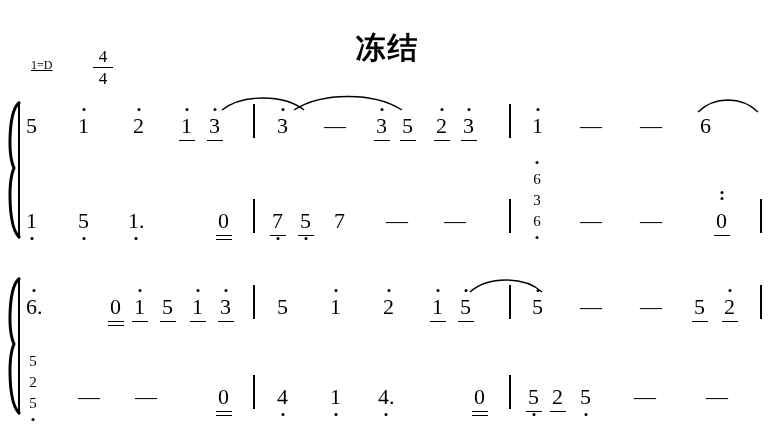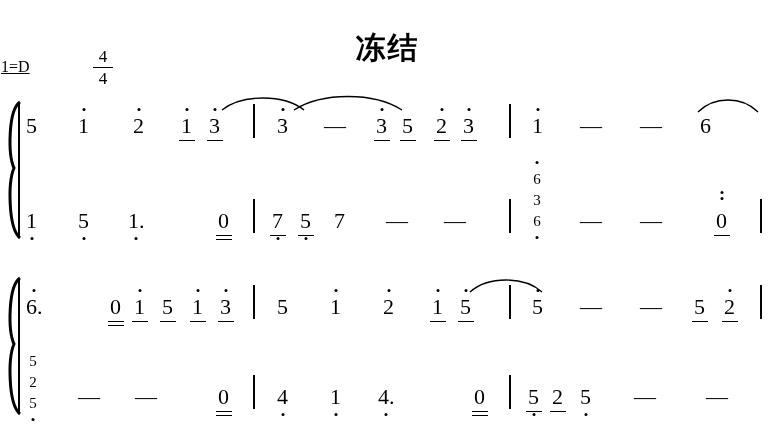--- a/index.html
+++ b/index.html
@@ -22,24 +22,24 @@
     top: 28px;
     width: 775px;
     text-align: center;
     font-family: "Liberation Sans", sans-serif;
     font-weight: bold;
     font-size: 30px;
     letter-spacing: 2px;
   }
   .keysig {
     position: absolute;
-    left: 1px;
+    left: 31px;
     top: 58px;
     font-family: "Liberation Serif", serif;
-    font-size: 16px;
+    font-size: 12px;
     text-decoration: underline;
   }
   .timesig {
     position: absolute;
     left: 90px;
     top: 48px;
     width: 26px;
     text-align: center;
     font-size: 17px;
     line-height: 17px;

